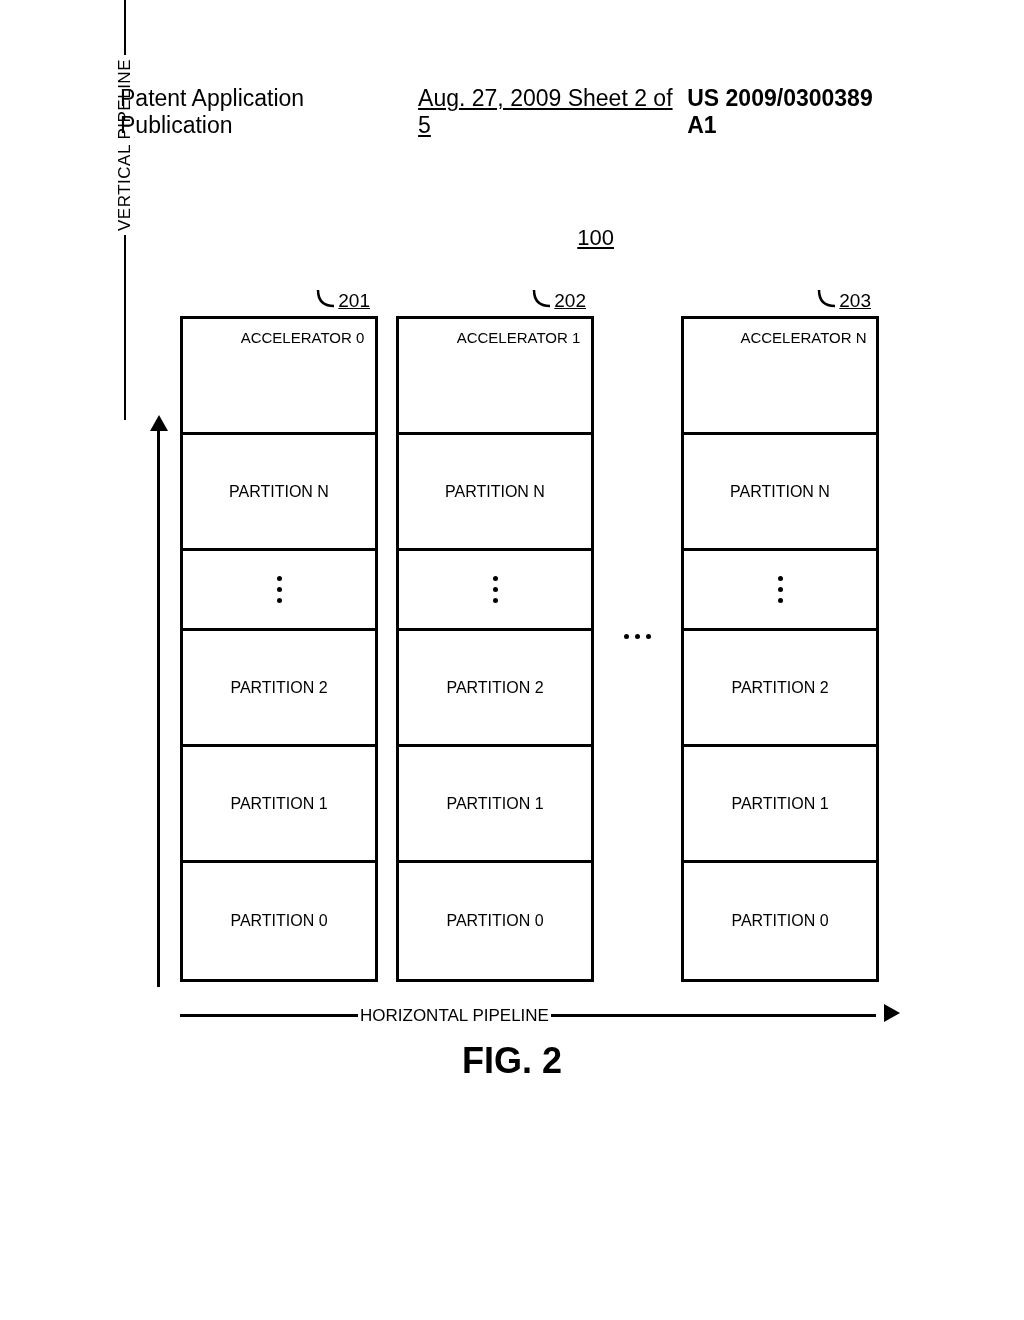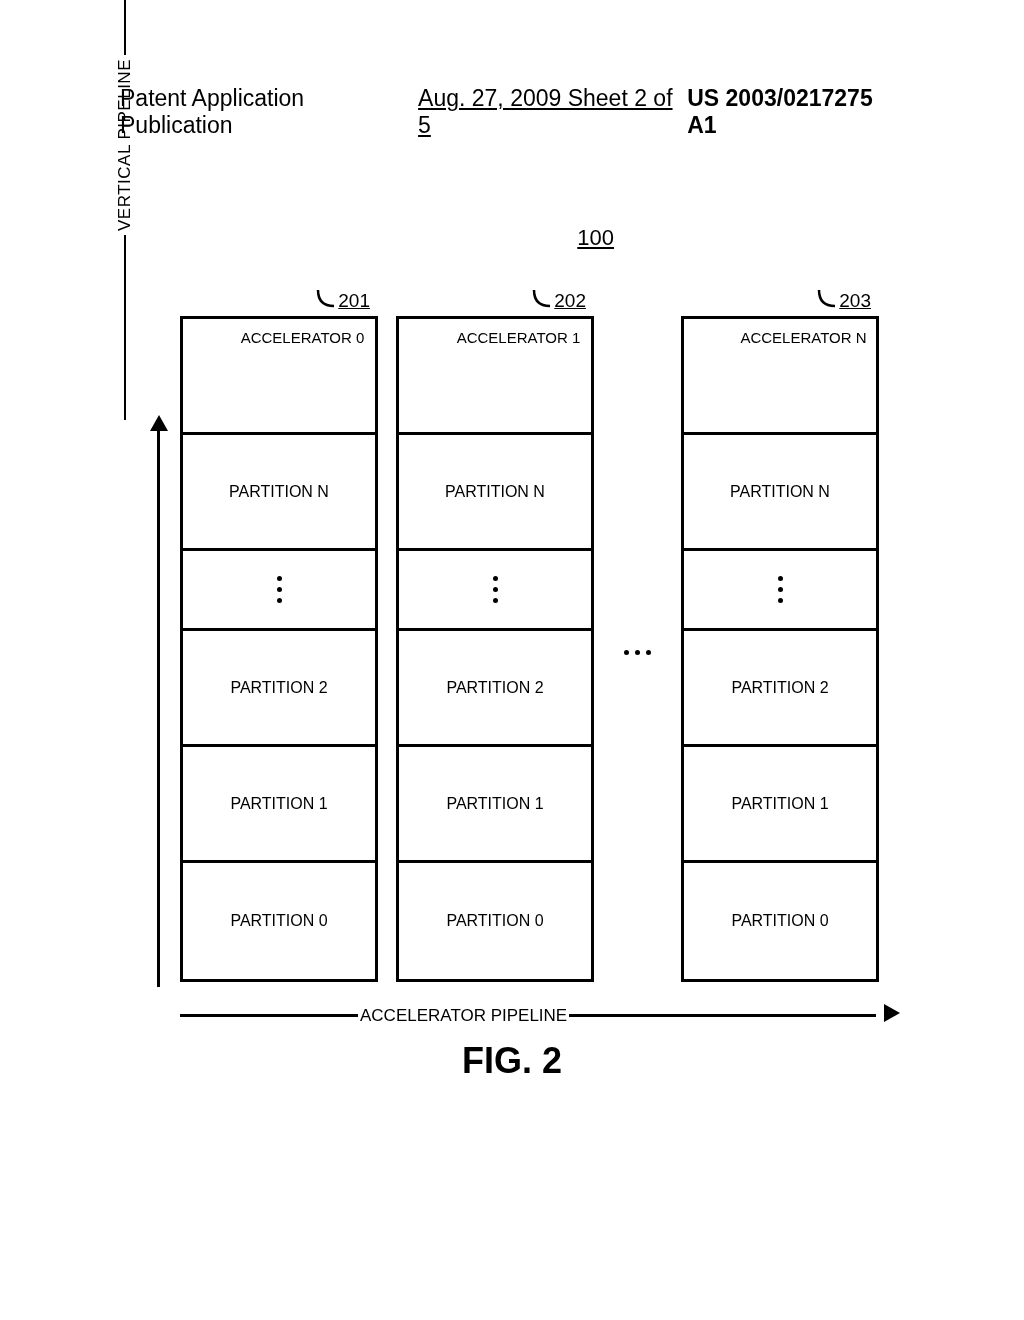--- a/index.html
+++ b/index.html
@@ -45,21 +45,21 @@
     }
     .diagram-container {
       position: absolute;
       top: 290px;
       left: 130px;
       width: 770px;
     }
     .columns {
       display: flex;
       gap: 18px;
-      align-items: flex-end;
+      align-items: center;
       margin-left: 50px;
     }
     .accelerator-col {
       width: 198px;
     }
     .callout-row {
       height: 24px;
       position: relative;
       margin-bottom: 2px;
     }
@@ -212,21 +212,21 @@
       font-size: 36px;
       font-weight: bold;
     }
   </style>
 </head>
 <body>
 
 <div class="header">
   <span class="header-left">Patent Application Publication</span>
   <span class="header-center">Aug. 27, 2009  Sheet 2 of 5</span>
-  <span class="header-right">US 2003/0217275 A1</span>
+  <span class="header-right">US 2009/0300389 A1</span>
 </div>
 
 <div class="figure-num">100</div>
 
 <div class="diagram-container">
   <div class="columns">
 
     <div class="accelerator-col">
       <div class="callout-row">
         <span class="callout">
@@ -324,21 +324,21 @@
     </svg>
 </div>
 <div class="vertical-label">
   <span style="display:inline-block;width:200px;height:2px;background:black;margin-right:4px;"></span>
   <span>VERTICAL PIPELINE</span>
   <span style="display:inline-block;width:200px;height:2px;background:black;margin-left:4px;"></span>
 </div>
 
 <div class="horizontal-label-row">
   <div class="h-line left"></div>
-  <div class="h-label">ACCELERATOR PIPELINE</div>
+  <div class="h-label">HORIZONTAL PIPELINE</div>
   <div class="h-line right"></div>
   <div class="h-arrow-head">
     <svg width="18" height="22">
         <polygon points="18,11 2,2 2,20" fill="black"></polygon>
       </svg>
   </div>
 </div>
 
 <div class="fig-caption">FIG. 2</div>
 

